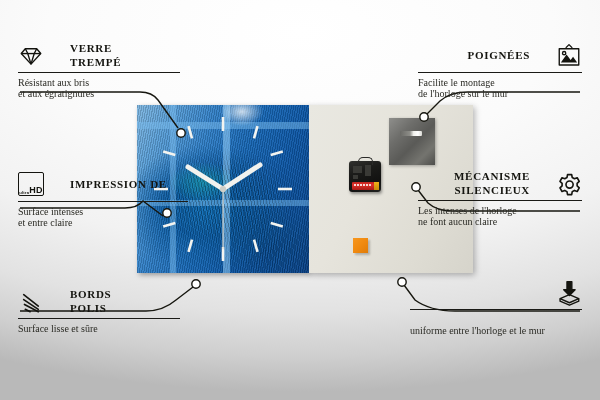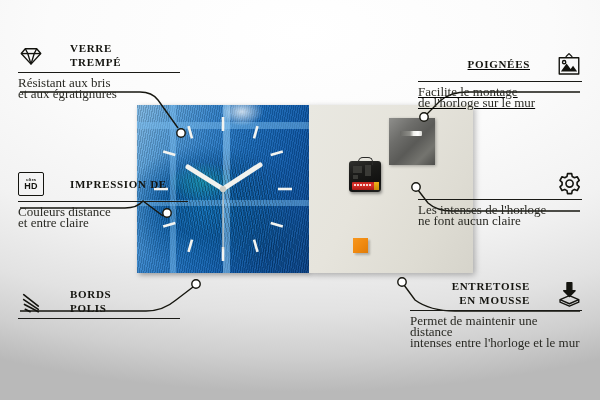--- a/index.html
+++ b/index.html
@@ -110,41 +110,41 @@
   .callout{position:absolute;}
   .co-head{display:flex;align-items:center;gap:26px;}
   .co-title{
     font-family:"Liberation Serif", serif;
     font-weight:bold;letter-spacing:.7px;color:#14140f;
     font-size:11px;line-height:13.5px;text-transform:uppercase;
   }
   .co-rule{height:1px;background:#1a1a16;margin:3px 0 4px;}
   .co-sub{
     font-family:"Liberation Serif", serif;
-    font-size:13px;line-height:11px;color:#2a2a24;
+    font-size:10px;line-height:11px;color:#2a2a24;
   }
   .left .co-head{justify-content:flex-start;}
   .left .co-title{text-align:left;}
   .left .co-sub{text-align:left;}
   .right .co-head{justify-content:flex-end;}
   .right .co-title{text-align:right;}
   .right .co-sub{text-align:left;}
   .ico{width:26px;height:26px;flex:0 0 26px;display:block;}
   .ico svg{display:block;width:26px;height:26px;}
   #leaders{position:absolute;left:0;top:0;width:600px;height:400px;pointer-events:none;}
   
   #co-verre  {left:18px; top:42px;  width:162px;}
   #co-hd     {left:18px; top:172px; width:170px;}
   #co-bords  {left:18px; top:288px; width:162px;}
-  #co-poign  {left:418px;top:52px;  width:164px;text-decoration:underline;}
+  #co-poign  {left:418px;top:43px;  width:164px;}
   #co-meca   {left:418px;top:170px; width:164px;}
   #co-entre  {left:410px;top:280px; width:172px;}
   .hdbox{
     width:24px;height:22px;border:1.4px solid #14140f;border-radius:2px;
-    display:flex;flex-direction:column;align-items:center;justify-content:center;
+    display:flex;flex-direction:row;align-items:flex-end;justify-content:center;
     font-family:"Liberation Sans", sans-serif;
   }
   .hdbox .u{font-size:4.2px;font-weight:bold;letter-spacing:.2px;line-height:5px;color:#14140f;}
   .hdbox .h{font-size:9px;font-weight:bold;letter-spacing:.3px;line-height:9.5px;color:#14140f;}
 </style>
 </head>
 <body>
 
 <div id="stage">
 
@@ -254,21 +254,21 @@
           <span class="u">ultra</span>
           <span class="h">HD</span>
         </span>
       </span>
       <span class="co-title">
         <span>IMPRESSION DE</span><br>
       </span>
     </div>
     <div class="co-rule"></div>
     <div class="co-sub">
-      <span>Couleurs distance</span><br>
+      <span>Surface intenses</span><br>
       <span>et entre claire</span>
     </div>
   </div>
 
   <div class="callout left" id="co-bords">
     <div class="co-head">
       <span class="ico">
         <svg viewBox="0 0 32 32">
             <g stroke="#14140f" stroke-width="2" stroke-linecap="round">
           <line x1="7" y1="7" x2="25" y2="21"></line>
@@ -277,20 +277,23 @@
           <line x1="9" y1="25" x2="15" y2="28"></line>
         </g>
           </svg>
       </span>
       <span class="co-title">
         <span>BORDS</span><br>
         <span>POLIS</span>
       </span>
     </div>
     <div class="co-rule"></div>
+    <div class="co-sub">
+      <span>Surface lisse et sûre</span>
+    </div>
   </div>
 
   <div class="callout right" id="co-poign">
     <div class="co-head">
       <span class="co-title">
         <span>POIGNÉES</span><br>
       </span>
       <span class="ico">
         <svg viewBox="0 0 32 32">
             <g fill="none" stroke="#14140f" stroke-width="1.7" stroke-linejoin="round">
@@ -304,20 +307,24 @@
     </div>
     <div class="co-rule"></div>
     <div class="co-sub">
       <span>Facilite le montage</span><br>
       <span>de l'horloge sur le mur</span>
     </div>
   </div>
 
   <div class="callout right" id="co-meca">
     <div class="co-head">
+      <span class="co-title">
+        <span>MÉCANISME</span><br>
+        <span>SILENCIEUX</span>
+      </span>
       <span class="ico">
         <svg viewBox="0 0 32 32">
             <g fill="none" stroke="#14140f" stroke-width="2" stroke-linejoin="round">
           <path d="M19.3,4.5 L20,8.1 L22.7,9.6 L26.1,8.3 L28.6,12.7 L26,15.2 L26,18.3 L28.6,20.8
                    L26.1,25.2 L22.7,23.9 L20,25.4 L19.3,29 L14.2,29 L13.5,25.4 L10.8,23.9
                    L7.4,25.2 L4.9,20.8 L7.5,18.3 L7.5,15.2 L4.9,12.7 L7.4,8.3 L10.8,9.6
                    L13.5,8.1 L14.2,4.5 Z"></path>
           <circle cx="16.7" cy="16.75" r="4.4"></circle>
         </g>
           </svg>
@@ -325,34 +332,30 @@
     </div>
     <div class="co-rule"></div>
     <div class="co-sub">
       <span>Les intenses de l'horloge</span><br>
       <span>ne font aucun claire</span>
     </div>
   </div>
 
   <div class="callout right" id="co-entre">
     <div class="co-head">
-      <span class="co-title">
-        <span>ENTRETOISE</span><br>
-        <span>EN MOUSSE</span>
-      </span>
       <span class="ico">
         <svg viewBox="0 0 32 32">
             <g fill="none" stroke="#14140f" stroke-width="1.7" stroke-linejoin="round">
           <path d="M13.5,2 L19.5,2 L19.5,12 L23.5,12 L16.5,19 L9.5,12 L13.5,12 Z" fill="#14140f"></path>
           <path d="M16.5,18 L28,23 L16.5,28 L5,23 Z"></path>
           <path d="M5,23 L5,26 L16.5,31 L28,26 L28,23"></path>
         </g>
           </svg>
       </span>
     </div>
     <div class="co-rule"></div>
     <div class="co-sub">
-      <span>Permet de maintenir une distance</span><br>
-      <span>intenses entre l'horloge et le mur</span>
+      <br>
+      <span>uniforme entre l'horloge et le mur</span>
     </div>
   </div>
 
 </div>
 
 </body></html>

